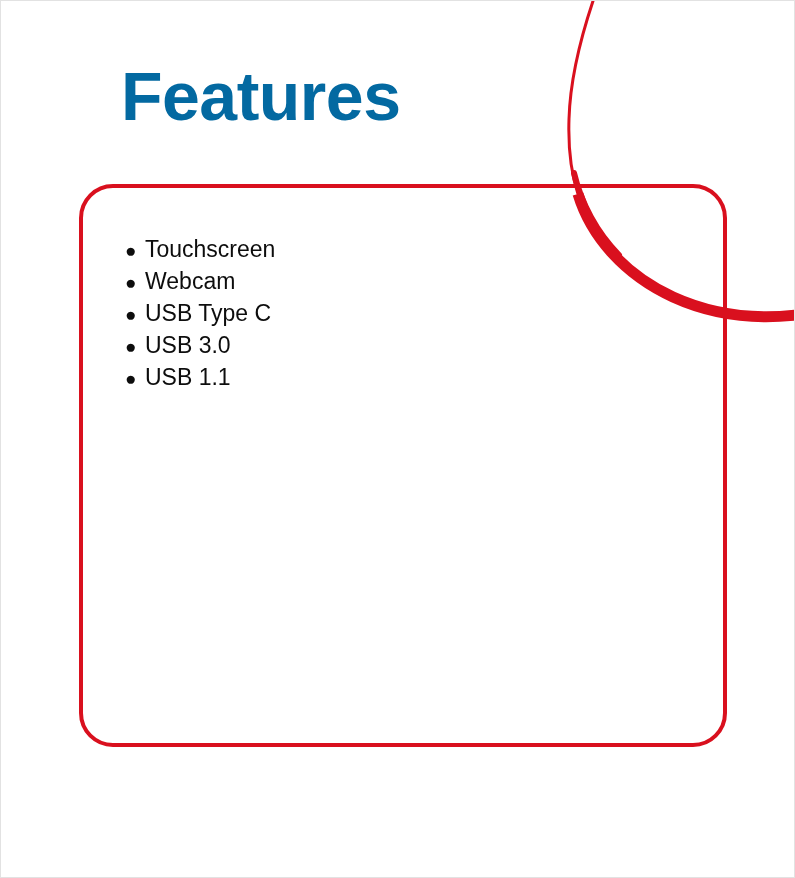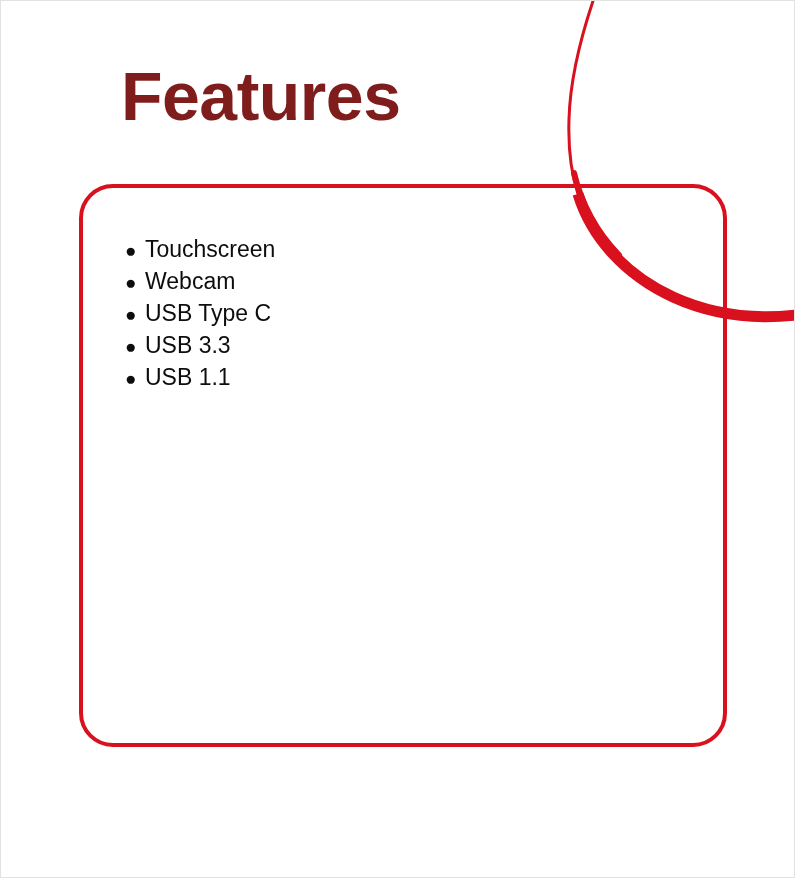--- a/index.html
+++ b/index.html
@@ -27,21 +27,21 @@
     position: absolute;
     left: 120px;
     top: 58px;
     margin: 0;
     padding: 0;
     font-family: "Liberation Sans", sans-serif;
     font-weight: bold;
     font-size: 68px;
     line-height: 74px;
     letter-spacing: -0.5px;
-    color: #7f1d1d;
+    color: #0369a1;
     white-space: nowrap;
   }
 
   
   #decor-svg {
     position: absolute;
     left: 0;
     top: 0;
     width: 795px;
     height: 878px;
@@ -111,20 +111,20 @@
     <li>
       <span class="bullet-glyph">●</span><span class="item-label">Touchscreen</span>
     </li>
     <li>
       <span class="bullet-glyph">●</span><span class="item-label">Webcam</span>
     </li>
     <li>
       <span class="bullet-glyph">●</span><span class="item-label">USB Type C</span>
     </li>
     <li>
-      <span class="bullet-glyph">●</span><span class="item-label">USB 3.3</span>
+      <span class="bullet-glyph">●</span><span class="item-label">USB 3.0</span>
     </li>
     <li>
       <span class="bullet-glyph">●</span><span class="item-label">USB 1.1</span>
     </li>
   </ul>
 
 </div>
 
 </body></html>

